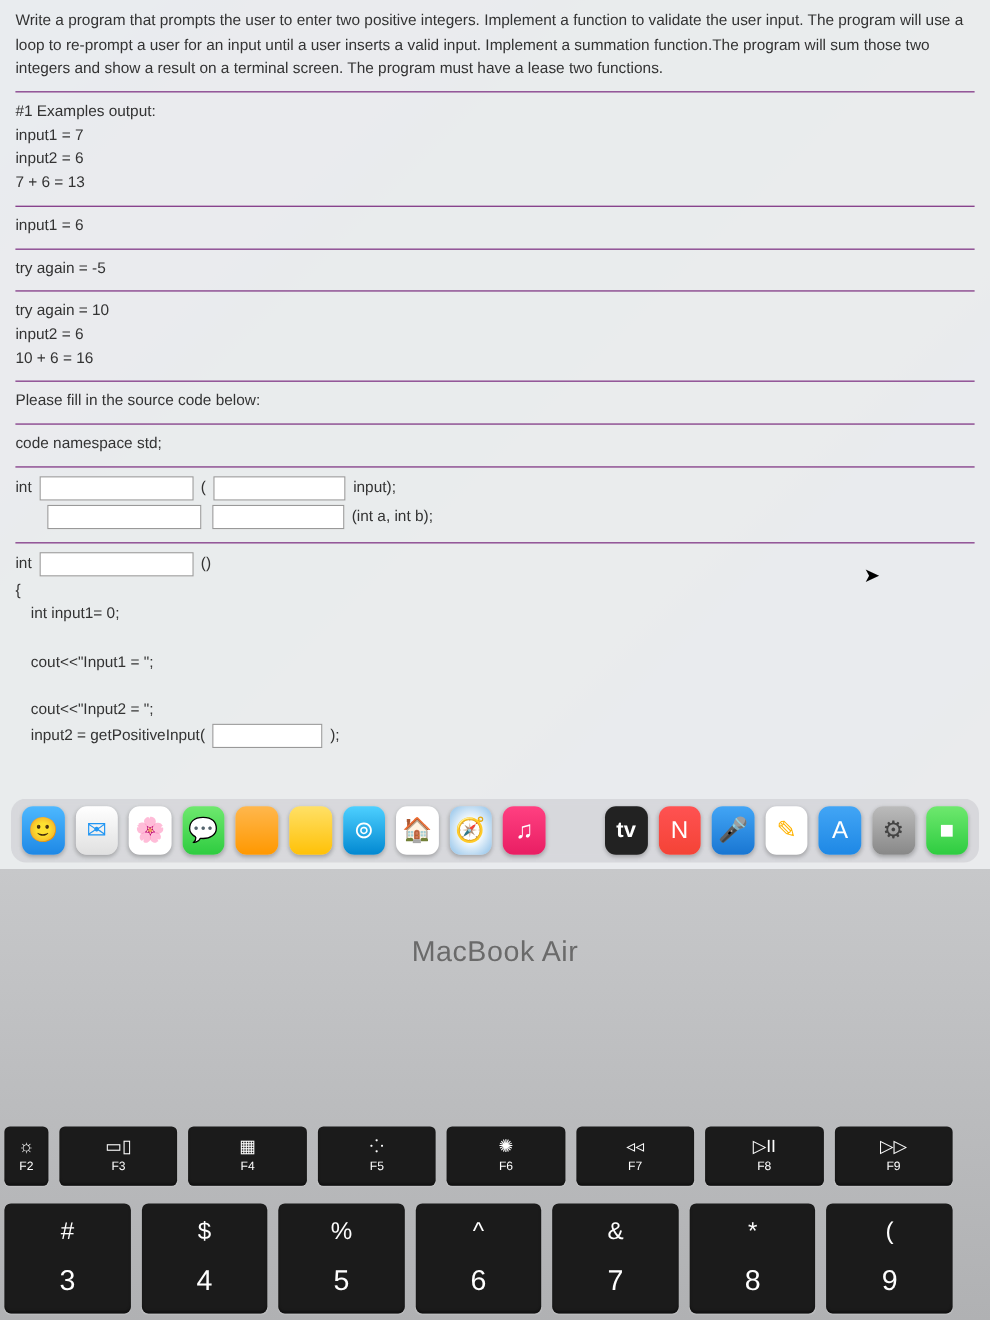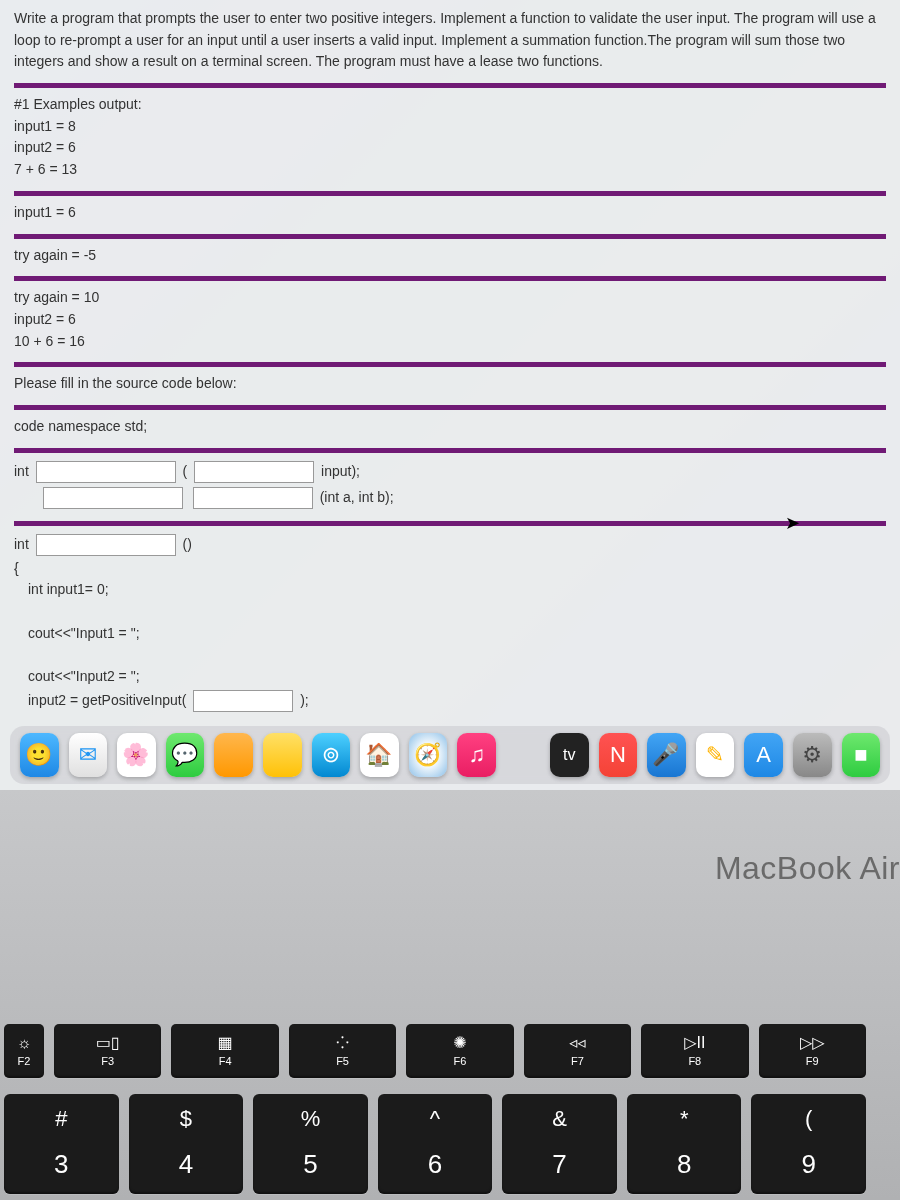--- a/index.html
+++ b/index.html
@@ -4,21 +4,21 @@
 <style>
 * { margin:0; padding:0; box-sizing:border-box; }
 body { width:900px; height:1200px; font-family:Arial,Helvetica,sans-serif; background:#888; overflow:hidden; position:relative; }
 
 .screen { position:absolute; top:0; left:0; width:900px; height:790px; background:linear-gradient(135deg,#c5d8e0 0%,#d5c5d8 20%,#c5d8c5 40%,#d8d5c5 60%,#c5c8d8 80%,#d8c5c5 100%); }
 
 .doc { position:absolute; top:0; left:0; width:900px; height:960px; background:rgba(235,238,240,0.92); font-size:14px; color:#333; line-height:1.55; padding:8px 14px 0 14px; overflow:hidden; }
 
 .doc .intro { font-size:14px; }
 
-.section { margin-top:10px; border-top:5px solid #701a75; padding-top:6px; }
+.section { margin-top:10px; border-top:1px solid #701a75; padding-top:6px; }
 
 .indent { padding-left:14px; }
 
 .codeblank { display:inline-block; border:1px solid #999; background:#fff; height:22px; vertical-align:middle; margin:2px 3px; }
 .w140 { width:140px; }
 .w120 { width:120px; }
 .w100 { width:100px; }
 .w110 { width:110px; }
 
 .cursor-arrow { position:absolute; right:100px; top:510px; font-size:18px; color:#000; }
@@ -28,30 +28,30 @@
 .finder { background:linear-gradient(#4db8ff,#1e88e5); }
 .mail { background:linear-gradient(#fff,#e0e0e0); color:#2196f3; }
 .photos { background:#fff; }
 .imessage { background:linear-gradient(#6ee86e,#2ecc40); color:#fff; }
 .orange { background:linear-gradient(#ffb74d,#ff9800); }
 .yellow { background:linear-gradient(#ffe066,#ffc107); }
 .portal { background:linear-gradient(#4dd0ff,#0288d1); color:#fff; }
 .house { background:#fff; }
 .safari { background:radial-gradient(#fff 30%,#8bbfe8); }
 .music { background:linear-gradient(#ff4081,#e91e63); color:#fff; }
-.tv { background:#222; color:#fff; font-size:16px; font-weight:normal;margin-left:44px; }
+.tv { background:#222; color:#fff; font-size:20px; font-weight:bold;margin-left:44px; }
 .news { background:linear-gradient(#ff5252,#f44336); color:#fff; }
 .keynote { background:linear-gradient(#42a5f5,#1976d2); color:#fff; }
 .freeform { background:#fff; color:#ffb300; }
 .appstore { background:linear-gradient(#42a5f5,#1e88e5); color:#fff; }
 .prefs { background:linear-gradient(#bbb,#888); color:#444; }
 .facetime { background:linear-gradient(#6ee86e,#2ecc40); color:#fff; }
 
 .chassis { position:absolute; top:790px; left:0; width:900px; height:410px; background:linear-gradient(#c7c8ca,#b0b1b3); }
-.brand { text-align:right; color:#6a6a6a; font-size:32px; font-family:"Helvetica Neue",Arial,sans-serif; font-weight:400; padding-top:60px; letter-spacing:0.5px; }
+.brand { text-align:center; color:#6a6a6a; font-size:26px; font-family:"Helvetica Neue",Arial,sans-serif; font-weight:400; padding-top:60px; letter-spacing:0.5px; }
 
 .keyrow { display:flex; gap:10px; padding:0 4px; margin-top:0; }
 .frow { position:absolute; bottom:122px; left:0; width:900px; }
 .numrow { position:absolute; bottom:6px; left:0; width:900px; }
 
 .fkey { flex:1; height:54px; background:#1b1b1b; border-radius:5px; color:#fefefe; display:flex; flex-direction:column; align-items:center; justify-content:center; font-size:11px; gap:4px; box-shadow:inset 0 -2px 2px rgba(0,0,0,0.4),0 1px 1px rgba(255,255,255,0.15); }
 .fkey .glyph { font-size:16px; line-height:1; }
 
 .nkey { flex:1; height:100px; background:#1b1b1b; border-radius:6px; color:#fefefe; display:flex; flex-direction:column; align-items:center; justify-content:space-between; padding:12px 0 14px 0; box-shadow:inset 0 -2px 2px rgba(0,0,0,0.4),0 1px 1px rgba(255,255,255,0.15); }
 .nkey .sym { font-size:22px; font-weight:300; }
@@ -62,21 +62,21 @@
 </style>
 </head>
 <body>
 
 <div class="screen">
   <div class="doc">
     <div class="intro">Write a program that prompts the user to enter two positive integers. Implement a function to validate the user input. The program will use a loop to re-prompt a user for an input until a user inserts a valid input. Implement a summation function.The program will sum those two integers and show a result on a terminal screen. The program must have a lease two functions.</div>
 
     <div class="section">
       <div>#1 Examples output:</div>
-      <div>input1 = 8</div>
+      <div>input1 = 7</div>
       <div>input2 = 6</div>
       <div>7 + 6 = 13</div>
     </div>
 
     <div class="section">
       <div>input1 = 6</div>
     </div>
     <div class="section">
         <div>try again = -5</div>
       </div>

